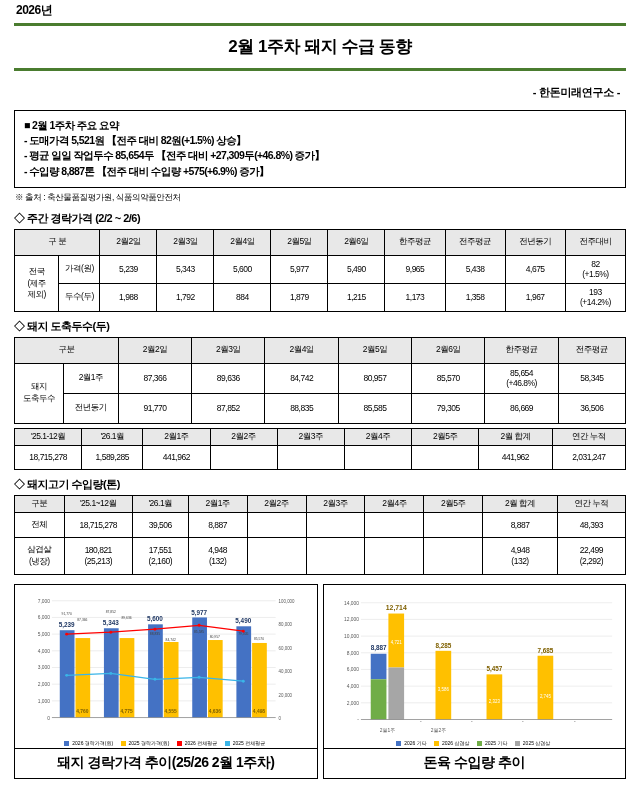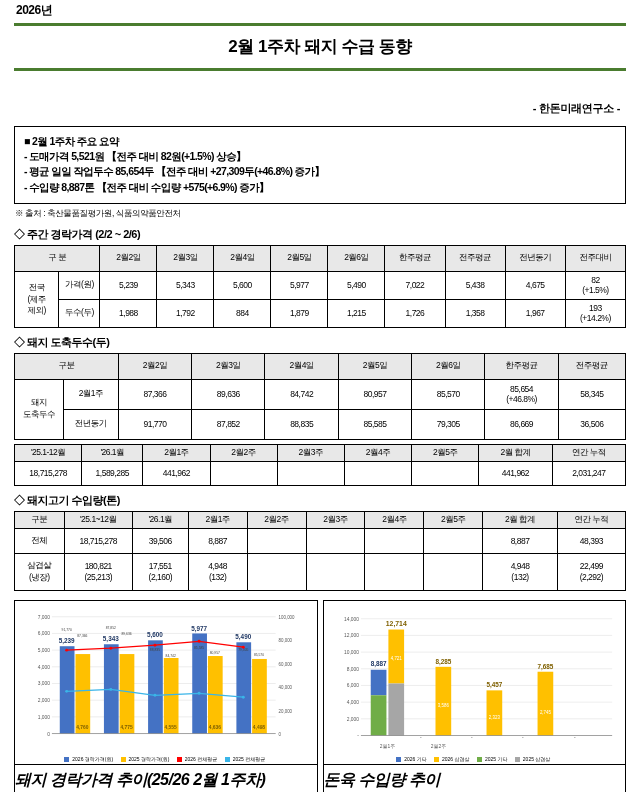--- a/index.html
+++ b/index.html
@@ -8,34 +8,34 @@
     background:#ffffff;
     font-family:"Liberation Sans", sans-serif;
     font-size:9px;
     color:#000;
     overflow:hidden;
   }
   .page{position:relative;width:640px;height:792px;box-sizing:border-box;padding:0 14px 0 14px;}
   .year{font-size:12px;font-weight:bold;letter-spacing:-0.5px;margin:2px 0 4px 2px;}
   .title-wrap{border-top:3px solid #4a7c2f;border-bottom:3px solid #4a7c2f;padding:9px 0 10px 0;margin:0 0 8px 0;}
   .title{text-align:center;font-size:17px;font-weight:bold;letter-spacing:-0.5px;}
-  .byline{text-align:right;font-size:11px;font-weight:bold;letter-spacing:-0.3px;margin:30px 6px 10px 0;}
+  .byline{text-align:right;font-size:11px;font-weight:bold;letter-spacing:-0.3px;margin:14px 6px 10px 0;}
   .summary-box{border:1.6px solid #000;padding:7px 9px 8px 9px;margin:6px 0 4px 0;}
   .summary-box div{font-size:10.5px;font-weight:bold;letter-spacing:-0.6px;line-height:1.45;}
   .source{font-size:8.5px;letter-spacing:-0.4px;margin:3px 0 7px 1px;}
   .sec-head{font-size:11px;font-weight:bold;letter-spacing:-0.5px;margin:7px 0 3px 0;}
   table{border-collapse:collapse;width:100%;table-layout:fixed;}
   table td,table th{border:1px solid #000;text-align:center;vertical-align:middle;font-size:8.5px;padding:2px 1px;letter-spacing:-0.5px;font-weight:normal;}
   .hdr{background:#e8e8e8;font-weight:bold;}
   .bold{font-weight:normal;}
   .t1 td{height:21px;}
   .charts{display:flex;gap:5px;margin-top:9px;}
   .chart-card{flex:1;border:1px solid #000;box-sizing:border-box;}
   .chart-area{height:163px;position:relative;padding:4px 3px 2px 3px;box-sizing:border-box;}
-  .chart-cap{border-top:1px solid #000;text-align:left;font-size:16px;font-weight:bold;padding:5px 0 6px 0;letter-spacing:-0.5px;font-style:italic;}
+  .chart-cap{border-top:1px solid #000;text-align:center;font-size:14px;font-weight:bold;padding:5px 0 6px 0;letter-spacing:-0.5px;}
   .legend{position:absolute;bottom:2px;left:0;width:100%;text-align:center;font-size:5px;}
   .legend span{margin:0 2px;}
   .sw{display:inline-block;width:5px;height:5px;vertical-align:middle;margin-right:1px;}
   svg{display:block;}
 </style>
 </head>
 <body>
 
 <div class="page">
 
@@ -87,34 +87,34 @@
     <tr>
       <td rowspan="2" style="height:46px;white-space:pre-line;line-height:1.35">전국
 (제주
 제외)</td>
       <td style="height:23px">가격(원)</td>
       <td>5,239</td>
       <td>5,343</td>
       <td>5,600</td>
       <td>5,977</td>
       <td>5,490</td>
-      <td class="bold">7,022</td>
+      <td class="bold">9,965</td>
       <td>5,438</td>
       <td>4,675</td>
       <td style="white-space:pre-line;line-height:1.25">82
 (+1.5%)</td>
     </tr>
     <tr>
       <td style="height:23px">두수(두)</td>
       <td>1,988</td>
       <td>1,792</td>
       <td>884</td>
       <td>1,879</td>
       <td>1,215</td>
-      <td class="bold">1,726</td>
+      <td class="bold">1,173</td>
       <td>1,358</td>
       <td>1,967</td>
       <td style="white-space:pre-line;line-height:1.25">193
 (+14.2%)</td>
     </tr>
   </tbody>
     </table>
 
   <div class="sec-head">◇ 돼지 도축두수(두)</div>
   <table>

